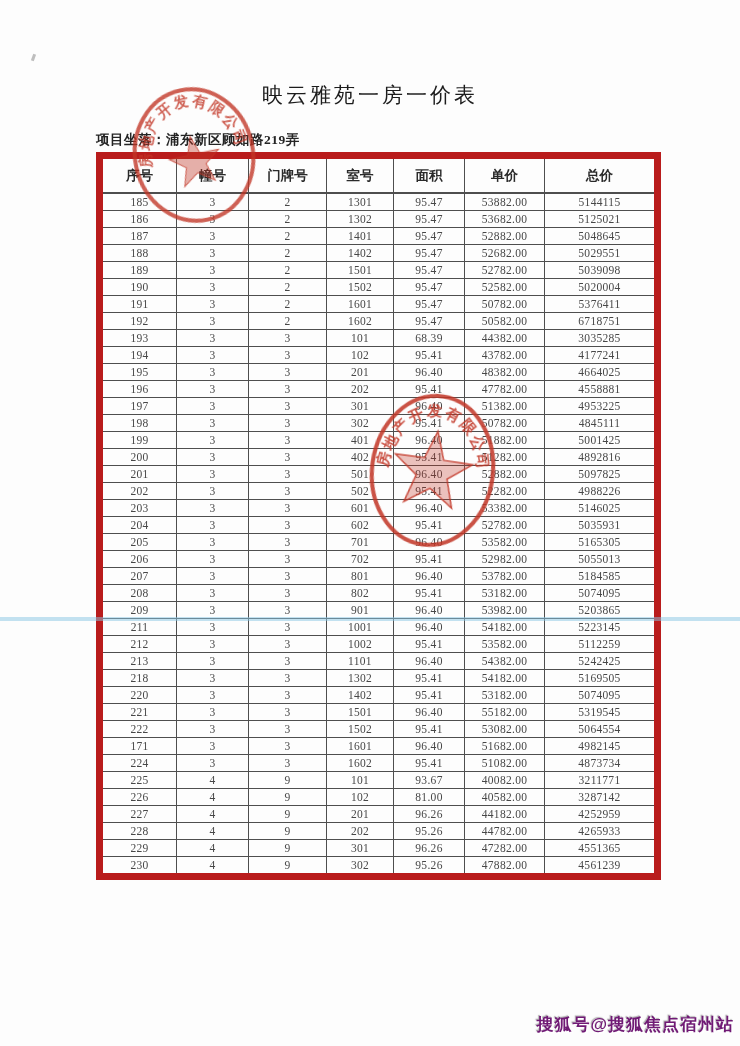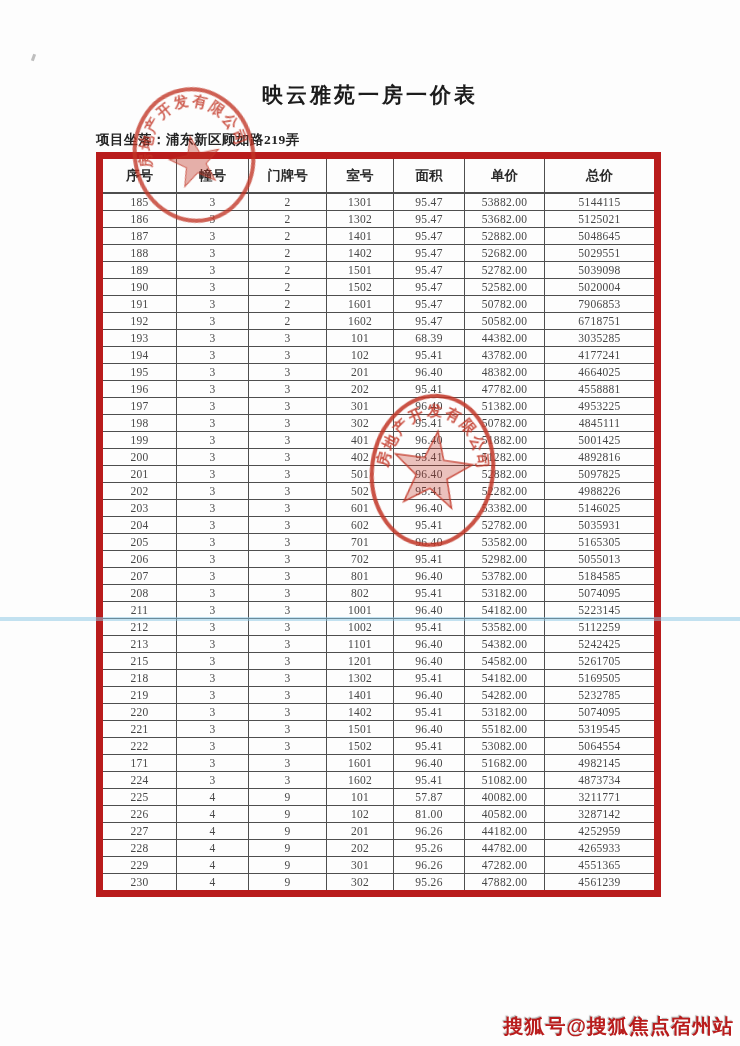--- a/index.html
+++ b/index.html
@@ -2,21 +2,21 @@
 <html><head>
 <meta charset="utf-8">
 <style>
   html,body{margin:0;padding:0;background:#ffffff;}
   .page{
     position:relative;width:740px;height:1046px;background:#fdfdfd;
     font-family:"Liberation Serif","DejaVu Serif",serif;overflow:hidden;
   }
   .title{
     position:absolute;top:81px;left:0;width:740px;text-align:center;
-    font-size:21px;font-weight:bold;letter-spacing:3px;color:#1c1c1c;
+    font-size:21px;font-weight:normal;letter-spacing:3px;color:#1c1c1c;
   }
   .location{
     position:absolute;top:131px;left:96px;font-size:13.5px;font-weight:bold;
     color:#242424;letter-spacing:0.5px;
   }
   table.price-table{
     position:absolute;top:152px;left:96px;width:558px;
     border-collapse:collapse;table-layout:fixed;
     border:7px solid #b91c1c;background:transparent;
   }
@@ -43,21 +43,21 @@
     position:absolute;left:0;top:617px;width:740px;height:4px;
     background:rgba(135,198,228,0.5);
   }
   .speck{
     position:absolute;left:32px;top:54px;width:3px;height:7px;
     background:#8a8a8a;opacity:0.55;transform:rotate(20deg);
   }
   .watermark{
     position:absolute;top:1013px;right:6px;
     font-family:"Liberation Sans","DejaVu Sans",sans-serif;
-    font-size:20px;font-weight:bold;letter-spacing:1px;color:#b91c1c;
+    font-size:17px;font-weight:bold;letter-spacing:1px;color:#701a75;
     text-shadow:1px 1px 0 #ffffff,2px 2px 1px rgba(255,255,255,0.9),-1px -1px 1px rgba(110,110,110,0.55);
   }
 </style>
 </head>
 <body>
 
 <div class="page">
 
   <div class="title">映云雅苑一房一价表</div>
 
@@ -139,21 +139,21 @@
           <td>52582.00</td>
           <td>5020004</td>
         </tr>
         <tr>
           <td>191</td>
           <td>3</td>
           <td>2</td>
           <td>1601</td>
           <td>95.47</td>
           <td>50782.00</td>
-          <td>7906853</td>
+          <td>5376411</td>
         </tr>
         <tr>
           <td>192</td>
           <td>3</td>
           <td>2</td>
           <td>1602</td>
           <td>95.47</td>
           <td>50582.00</td>
           <td>6718751</td>
         </tr>
@@ -295,20 +295,29 @@
         <tr>
           <td>208</td>
           <td>3</td>
           <td>3</td>
           <td>802</td>
           <td>95.41</td>
           <td>53182.00</td>
           <td>5074095</td>
         </tr>
         <tr>
+          <td>209</td>
+          <td>3</td>
+          <td>3</td>
+          <td>901</td>
+          <td>96.40</td>
+          <td>53982.00</td>
+          <td>5203865</td>
+        </tr>
+        <tr>
           <td>211</td>
           <td>3</td>
           <td>3</td>
           <td>1001</td>
           <td>96.40</td>
           <td>54182.00</td>
           <td>5223145</td>
         </tr>
         <tr>
           <td>212</td>
@@ -322,47 +331,29 @@
         <tr>
           <td>213</td>
           <td>3</td>
           <td>3</td>
           <td>1101</td>
           <td>96.40</td>
           <td>54382.00</td>
           <td>5242425</td>
         </tr>
         <tr>
-          <td>215</td>
-          <td>3</td>
-          <td>3</td>
-          <td>1201</td>
-          <td>96.40</td>
-          <td>54582.00</td>
-          <td>5261705</td>
-        </tr>
-        <tr>
           <td>218</td>
           <td>3</td>
           <td>3</td>
           <td>1302</td>
           <td>95.41</td>
           <td>54182.00</td>
           <td>5169505</td>
         </tr>
         <tr>
-          <td>219</td>
-          <td>3</td>
-          <td>3</td>
-          <td>1401</td>
-          <td>96.40</td>
-          <td>54282.00</td>
-          <td>5232785</td>
-        </tr>
-        <tr>
           <td>220</td>
           <td>3</td>
           <td>3</td>
           <td>1402</td>
           <td>95.41</td>
           <td>53182.00</td>
           <td>5074095</td>
         </tr>
         <tr>
           <td>221</td>
@@ -398,21 +389,21 @@
           <td>1602</td>
           <td>95.41</td>
           <td>51082.00</td>
           <td>4873734</td>
         </tr>
         <tr>
           <td>225</td>
           <td>4</td>
           <td>9</td>
           <td>101</td>
-          <td>57.87</td>
+          <td>93.67</td>
           <td>40082.00</td>
           <td>3211771</td>
         </tr>
         <tr>
           <td>226</td>
           <td>4</td>
           <td>9</td>
           <td>102</td>
           <td>81.00</td>
           <td>40582.00</td>

